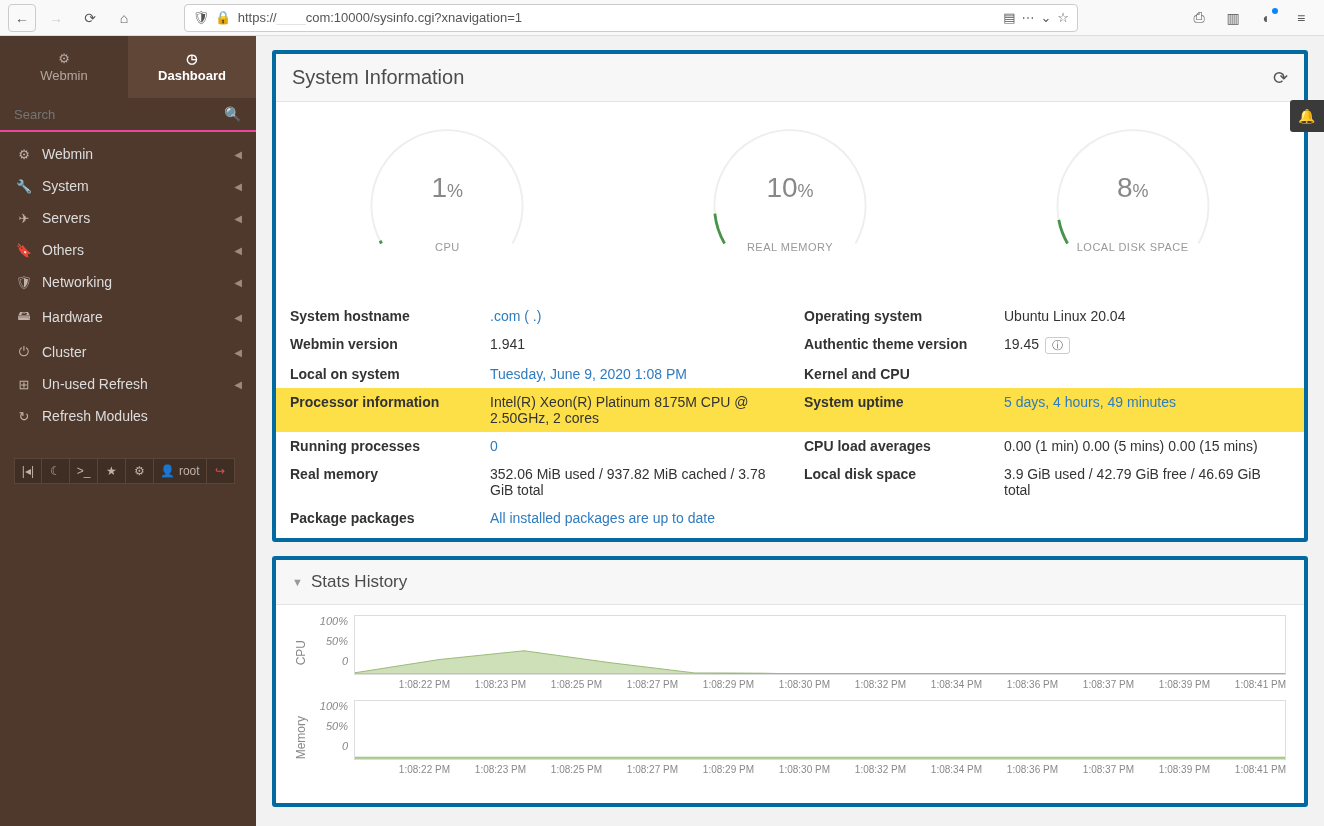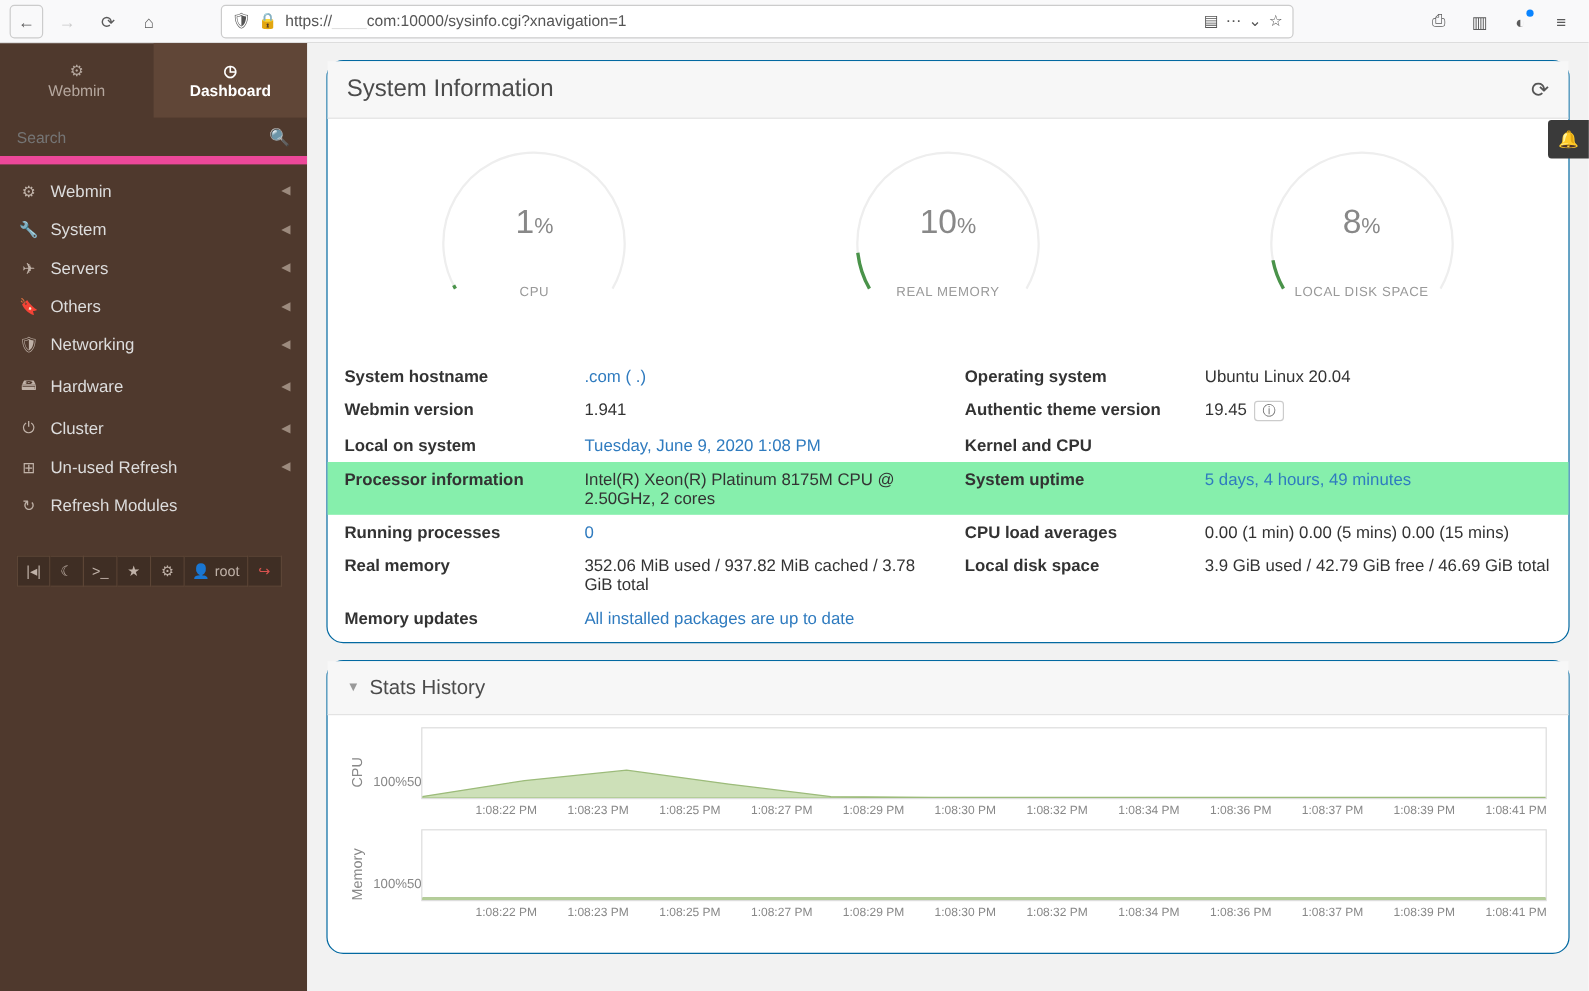--- a/index.html
+++ b/index.html
@@ -17,64 +17,64 @@
 .notif-dot { width:6px; height:6px; background:#0a84ff; border-radius:50%; position:absolute; top:4px; right:4px; }
 
 
 .app { display: flex; height: calc(826px - 36px); }
 
 
 .sidebar { width: 256px; background: #4f392d; color: #ccc; display: flex; flex-direction: column; position: relative; }
 .side-tabs { display: flex; height: 62px; }
 .side-tab { flex: 1; display: flex; flex-direction: column; align-items: center; justify-content: center; gap: 2px; font-size: 13px; cursor: pointer; color: #b5a79e; }
 .side-tab.active { background: #604637; color: #fff; font-weight: 600; }
-.search-row { display: flex; padding: 8px 14px; border-bottom: 7px solid #ec4899; }
+.search-row { display: flex; padding: 8px 14px; border-bottom: 2px solid #ec4899; }
 .search-row input { flex: 1; background: transparent; border: none; color: #ccc; font-size: 13px; outline: none; }
 .search-row .sicon { color: #9c8a7d; }
 .nav { list-style: none; padding: 6px 0; }
 .nav li { display: flex; align-items: center; padding: 8px 14px; cursor: pointer; color: #ddd; font-size: 14px; }
 .nav li .nicon { width: 20px; text-align: center; margin-right: 8px; color: #c0b2a8; font-size: 13px; }
 .nav li .chev { margin-left: auto; color: #9c8a7d; font-size: 10px; }
 .bt-wrap { display:flex; margin-top: 20px; padding: 0 14px; }
 .bt-btn { background:#3f2e24; color:#c0b2a8; border:1px solid #5c4536; height:26px; min-width:28px; padding:0 6px; display:flex; align-items:center; justify-content:center; font-size:12px; cursor:pointer; }
 .bt-btn:not(:first-child){ border-left:none; }
 .bt-btn.user { gap:4px; }
 .bt-btn.logout { color:#d9534f; }
 
 
 .main { flex: 1; background: #f2f2f2; padding: 14px 16px; overflow-y: auto; position: relative; }
-.panel { background: #fff; border: 1px solid #0369a1; border-radius: 14px; margin-bottom: 14px; }
+.panel { background: #fff; border: 4px solid #0369a1; border-radius: 3px; margin-bottom: 14px; }
 .panel-head { background: #f7f7f7; border-bottom: 1px solid #e3e3e3; padding: 12px 16px; display: flex; align-items: center; font-size: 20px; color: #4b4b4b; font-weight: 400; }
 .panel-head .refresh { margin-left: auto; cursor: pointer; color: #555; font-size:18px; }
 .collapse-caret { color:#999; font-size:11px; margin-right:8px; }
 
 
 .gauges { display:flex; padding: 14px 0 10px; }
 .gauge { flex:1; display:flex; flex-direction:column; align-items:center; position:relative; }
 .gauge-svg { width:200px; height:170px; }
 .gauge-label { font-size:11px; color:#999; letter-spacing:0.5px; position:absolute; top:125px; }
 .gauge-val { position:absolute; top:56px; font-size:28px; color:#888; font-weight:300; }
 .gauge-val .pct { font-size:18px; }
 
 
 .info-grid { display:flex; flex-wrap:wrap; padding: 6px 0; }
 .info-row { display:flex; width:100%; }
-.info-row.hl { background:#86efac; }
+.info-row.hl { background:#fde047; }
 .info-cell { width:50%; display:flex; padding: 6px 14px; align-items:flex-start; }
 .info-key { width: 200px; font-weight:700; color:#333; flex-shrink:0; }
 .info-val { flex:1; color:#333; }
 .info-val a, .link { color:#2f7bbf; cursor:pointer; }
 .info-badge { display:inline-block; border:1px solid #ccc; border-radius:3px; padding:0 6px; font-size:11px; margin-left:6px; color:#666; background:#fff; }
 
 
 .stats { padding: 10px 18px 18px; }
 .chart-row { display:flex; align-items:center; margin-bottom:10px; }
 .chart-ylabel { writing-mode: vertical-rl; transform:rotate(180deg); font-size:12px; color:#888; width:20px; text-align:center; }
 .chart-wrap { flex:1; }
-.chart-yticks { display:flex; flex-direction:row; align-items:flex-end; font-size:11px; color:#888; width:40px; padding-right:6px; }
+.chart-yticks { display:flex; flex-direction:column; align-items:flex-end; font-size:11px; color:#888; width:40px; padding-right:6px;font-style:italic; }
 .chart-inner { display:flex; }
 .chart-area { flex:1; border:1px solid #ddd; height:60px; position:relative; background:#fff; }
 .chart-xticks { display:flex; font-size:10px; color:#888; margin-top:4px; margin-left:60px; }
 .chart-xticks span { flex:1; text-align:right; white-space:nowrap; }
 
 
 .bell-tab { position:fixed; right:0; top:100px; width:34px; height:32px; background:#3a3a3a; color:#fff; display:flex; align-items:center; justify-content:center; cursor:pointer; border-top-left-radius:3px; border-bottom-left-radius:3px; }
 </style>
 </head>
 <body>
@@ -267,21 +267,21 @@
               <div class="info-key">Real memory</div>
               <div class="info-val ">352.06 MiB used / 937.82 MiB cached / 3.78 GiB total</div>
             </div>
             <div class="info-cell">
               <div class="info-key">Local disk space</div>
               <div class="info-val ">3.9 GiB used / 42.79 GiB free / 46.69 GiB total</div>
             </div>
           </div>
           <div class="info-row">
             <div class="info-cell">
-              <div class="info-key">Memory updates</div>
+              <div class="info-key">Package packages</div>
               <div class="info-val link">All installed packages are up to date</div>
             </div>
             <div class="info-cell"></div>
           </div>
         </div>
     </div>
 
     <div class="panel">
       <div class="panel-head" style="font-size:17px;">
         <span class="collapse-caret">▼</span>

